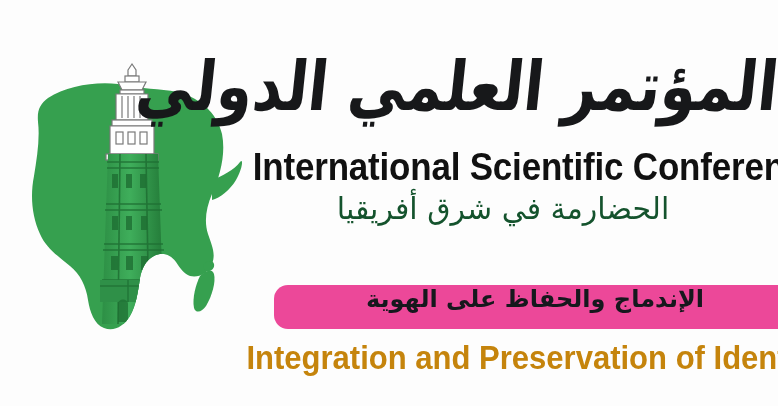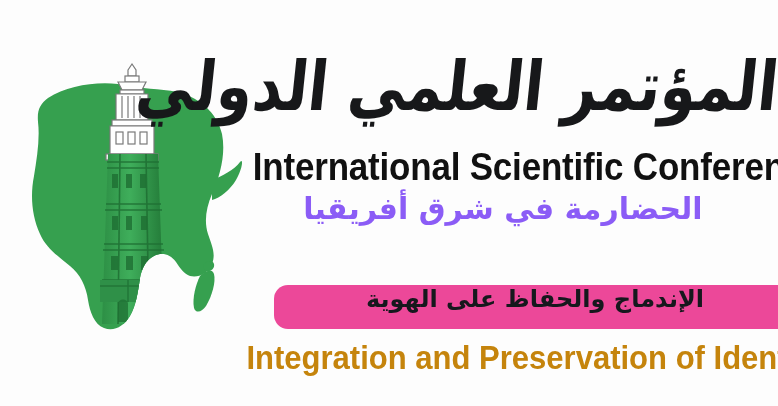--- a/index.html
+++ b/index.html
@@ -82,22 +82,22 @@
   
   #arabic-subtitle {
     left: 0;
     top: 191px;
     width: 550px;
     text-align: center;
   }
   #arabic-subtitle-text {
     font-family: "DejaVu Sans", sans-serif;
     font-size: 30px;
-    font-weight: bold;
-    color: #8b5cf6;
+    font-weight: normal;
+    color: #14532d;
     direction: rtl;
     display: inline-block;
     transform: scaleX(1.0);
   }
 
   
   #english-subtitle {
     left: 0;
     top: 236px;
     width: 550px;

